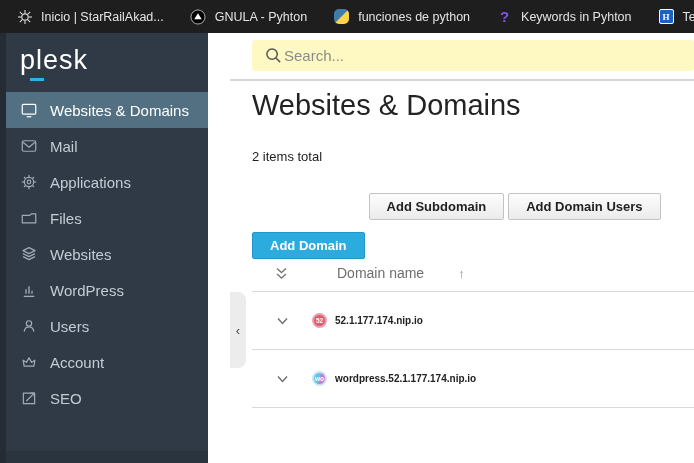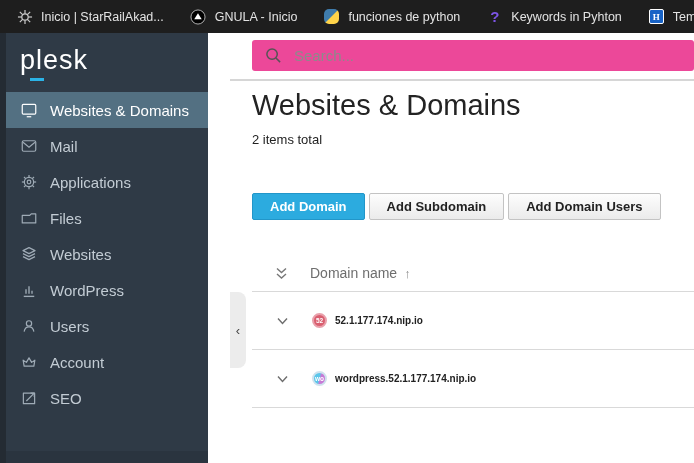--- a/index.html
+++ b/index.html
@@ -45,41 +45,41 @@
                           height:12px; background:#2a343f; }
   .collapse-handle { position:absolute; left:230px; top:292px; width:16px;
                      height:76px; background:#ececec; border-radius:0 8px 8px 0;
                      display:flex; align-items:center; justify-content:center;
                      color:#444; font-size:13px; cursor:pointer; z-index:5; }
 
   
   .content { position:absolute; left:230px; top:33px; width:464px; height:430px;
              background:#fff; }
   .search-wrap { position:absolute; left:22px; top:7px; width:442px; height:31px;
-                 background:#ec4899; border-radius:3px; display:flex;
-                 align-items:center; padding-left:13px; gap:10px; }
+                 background:#fef9c3; border-radius:3px; display:flex;
+                 align-items:center; padding-left:13px; }
   .search-input { border:none; outline:none; background:transparent;
                   font-size:15px; color:#333; width:370px; font-family:inherit; }
   .search-input::placeholder { color:#8b8b8b; }
   .search-divider { position:absolute; top:46px; left:0; width:464px; height:2px;
                     background:#d6d6d6; }
   .page-title { position:absolute; left:22px; top:56px; margin:0; font-size:29px;
                 font-weight:400; color:#232323; }
-  .items-total { position:absolute; left:22px; top:99px; font-size:13px;
+  .items-total { position:absolute; left:22px; top:116px; font-size:13px;
                  color:#222; }
   .btn-row { position:absolute; left:22px; top:160px; display:flex; gap:4px; }
   .btn { height:27px; padding:0 17px; font-size:13px; font-weight:bold;
          font-family:inherit; border-radius:2px; border:1px solid #c3c3c3;
          background:linear-gradient(#fdfdfd,#ebebeb); color:#222; cursor:pointer; }
-  .btn.primary { background:#2cabdf; border-color:#2296c9; color:#fff; }
+  .btn.primary { background:#2cabdf; border-color:#2296c9; color:#fff;margin-top:39px; }
 
   .table { position:absolute; left:0; top:222px; width:464px; }
   .thead { margin-left:22px; height:37px; display:flex; align-items:center;
            padding-left:23px; border-bottom:1px solid #d9d9d9;
-           color:#6e6e6e; font-size:14px; }
+           color:#6e6e6e; font-size:14px;gap:27px; }
   .expand-all { width:13px; margin-right:22px; display:flex; cursor:pointer; }
   .sort { margin-left:7px; color:#8a8a8a; font-size:13px; }
   .trow { margin-left:22px; height:58px; display:flex; align-items:center;
           padding-left:25px; border-bottom:1px solid #d9d9d9; }
   .row-chevron { width:11px; margin-right:24px; display:flex; cursor:pointer; }
   .favicon { width:15px; height:15px; border-radius:50%; color:#fff;
              font-size:6.5px; font-weight:bold; display:flex; align-items:center;
              justify-content:center; margin-right:8px; flex:none; }
   .favicon-1 { background:#d95f70; border:2px solid #e9a0ab; }
   .favicon-2 { background:linear-gradient(105deg,#5bc6ea 45%,#c77ad6 58%);
@@ -102,21 +102,21 @@
     </span>
     <span>Inicio | StarRailAkad...</span>
   </div>
   <div class="bm">
     <span class="bm-ic">
       <svg width="16" height="16" viewBox="0 0 17 17">
         <circle cx="8.5" cy="8.5" r="7.5" fill="#000" stroke="#b9b9b9" stroke-width="1"></circle>
         <polygon points="8.5,4.5 12.5,11 4.5,11" fill="#fff"></polygon>
       </svg>
     </span>
-    <span>GNULA - Inicio</span>
+    <span>GNULA - Pyhton</span>
   </div>
   <div class="bm">
     <span class="bm-ic">
         <span class="py-badge"></span>
       </span>
     <span>funciones de python</span>
   </div>
   <div class="bm">
     <span class="bm-ic q-glyph">?</span>
     <span>Keywords in Pyhton</span>

